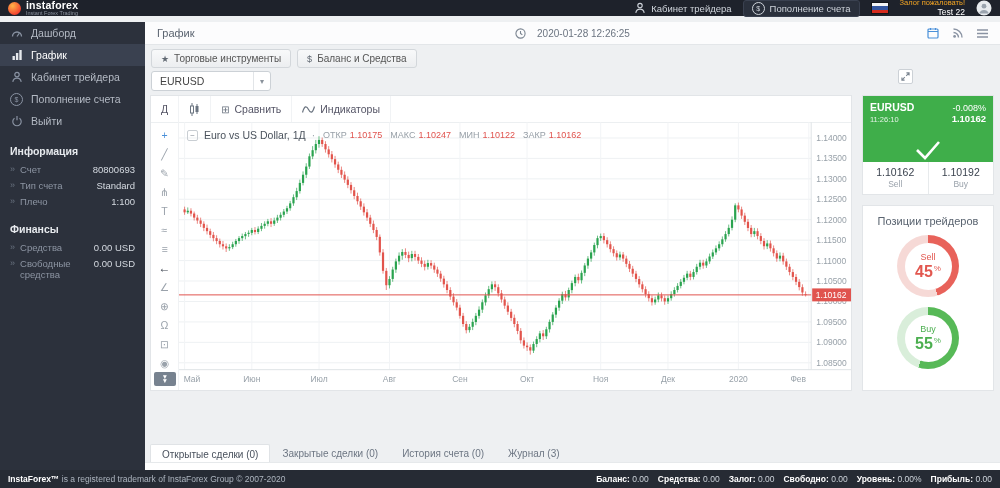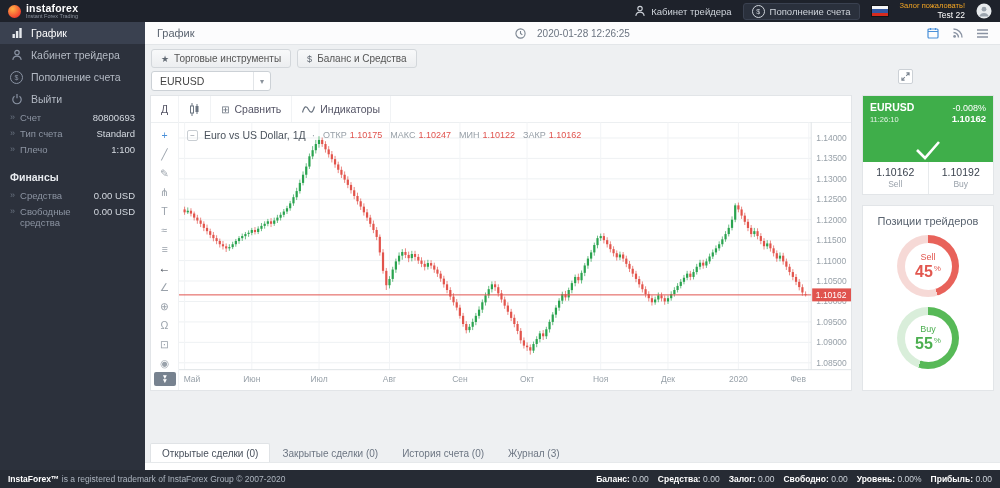--- a/index.html
+++ b/index.html
@@ -1,19 +1,19 @@
 <!DOCTYPE html>
 <html><head>
 <meta charset="utf-8">
 <style>
   html,body{margin:0;padding:0;}
   body{width:1000px;height:488px;overflow:hidden;position:relative;background:#eef0f2;
        font-family:"Liberation Sans",sans-serif;-webkit-text-size-adjust:none;}
   
-  .topbar{position:absolute;left:0;top:0;right:0;height:22px;background:#1e222b;display:flex;align-items:center;z-index:6;}
+  .topbar{position:absolute;left:0;top:0;right:0;height:16px;background:#1e222b;display:flex;align-items:center;z-index:6;}
   .logo{width:145px;box-sizing:border-box;display:flex;align-items:center;gap:5px;padding-left:8px;}
   .logo-mark{width:13px;height:13px;border-radius:50%;background:radial-gradient(circle at 35% 30%,#ffb347,#f23d2e 75%);}
   .logo-txt{display:flex;flex-direction:column;line-height:1;}
   .brand{color:#fff;font-size:10.5px;font-weight:bold;letter-spacing:.2px;}
   .tagline{color:#8d94a0;font-size:5.5px;margin-top:1px;}
   .topbar-right{margin-left:auto;display:flex;align-items:center;gap:11px;padding-right:8px;color:#cfd4db;font-size:9.5px;}
   .tb-item{display:flex;align-items:center;gap:5px;cursor:pointer;}
   .deposit-btn{background:#2a303c;border:1px solid #3a4150;border-radius:3px;padding:1px 8px;}
   .dollar-circle{display:inline-block;width:11px;height:11px;border:1px solid #cfd4db;border-radius:50%;
                  font-size:7px;line-height:11px;text-align:center;color:#cfd4db;}
@@ -93,21 +93,21 @@
   .pos-title{font-size:11px;color:#5a6470;padding:9px 0 5px;}
   .donut{width:62px;height:62px;border-radius:50%;margin:3px auto 10px;display:flex;align-items:center;justify-content:center;}
   .donut-hole{width:47px;height:47px;border-radius:50%;background:#fff;display:flex;flex-direction:column;align-items:center;
               justify-content:center;line-height:1;}
   .d-label{font-size:9px;margin-bottom:2px;}
   .d-big{display:flex;align-items:flex-start;}
   .d-num{font-size:16px;font-weight:bold;}
   .d-pct{font-size:8px;margin-top:1px;margin-left:1px;}
   .sell-c{color:#e2574f;} .buy-c{color:#4caf50;}
   
-  .tabs{position:absolute;left:150px;top:443px;display:flex;align-items:flex-start;}
+  .tabs{position:absolute;left:150px;top:443px;display:flex;align-items:center;}
   .tab{font-size:10px;color:#6d7683;padding:4px 11px 5px;cursor:pointer;border:1px solid transparent;}
   .tab.active{background:#fff;color:#49515d;border:1px solid #e0e3e6;border-bottom:none;border-radius:2px 2px 0 0;}
   .tabs-panel{position:absolute;left:145px;top:462px;right:0;height:8px;background:#fff;border-top:1px solid #e6e9eb;box-sizing:border-box;}
   .footer{position:absolute;left:0;right:0;bottom:0;height:18px;background:#262b34;display:flex;align-items:center;
           padding:0 8px;box-sizing:border-box;font-size:8.5px;color:#aeb6c0;z-index:7;}
   .f-left b{color:#fff;font-weight:bold;}
   .f-stats{margin-left:auto;display:flex;gap:9px;white-space:nowrap;}
   .f-stat b{color:#fff;font-weight:bold;}
   .f-stat span{color:#ced4db;}
 </style>
@@ -145,20 +145,29 @@
     </span>
     <svg width="16" height="16" viewBox="0 0 16 16">
         <circle cx="8" cy="8" r="7.5" fill="#e8ebee"></circle>
         <circle cx="8" cy="6.2" r="2.4" fill="#9aa3ad"></circle>
         <path d="M3.2 13.6c.7-2.7 2.7-3.7 4.8-3.7s4.1 1 4.8 3.7z" fill="#9aa3ad"></path>
       </svg>
   </div>
 </div>
 
 <div class="sidebar">
+  <div class="nav-item">
+    <span class="nic">
+        <svg width="12" height="12" viewBox="0 0 12 12">
+          <path fill="none" stroke="#8a93a3" stroke-width="1.3" d="M1.5 9.5a4.5 4.5 0 0 1 9 0"></path>
+          <path stroke="#8a93a3" stroke-width="1.2" d="M6 9.5 8.4 6.2"></path>
+        </svg>
+      </span>
+    <span>Дашборд</span>
+  </div>
   <div class="nav-item active">
     <span class="nic">
         <svg width="12" height="12" viewBox="0 0 12 12">
           <path fill="#e6e9ed" d="M1.5 7h2.4v4H1.5zM4.9 4h2.4v7H4.9zM8.3 1h2.4v10H8.3z"></path>
         </svg>
       </span>
     <span>График</span>
   </div>
   <div class="nav-item">
     <span class="nic">
@@ -178,20 +187,21 @@
   <div class="nav-item">
     <span class="nic">
         <svg width="12" height="12" viewBox="0 0 12 12">
           <path fill="none" stroke="#8a93a3" stroke-width="1.2" d="M3.5 3.2a4.2 4.2 0 1 0 5 0"></path>
           <path stroke="#8a93a3" stroke-width="1.2" d="M6 1v4.2"></path>
         </svg>
       </span>
     <span>Выйти</span>
   </div>
 
+  <div class="side-header">Информация</div>
   <div class="side-row">
     <span class="chev">»</span>
     <span class="lbl">Счет</span>
     <span class="val">80800693</span>
   </div>
   <div class="side-row">
     <span class="chev">»</span>
     <span class="lbl">Тип счета</span>
     <span class="val">Standard</span>
   </div>

